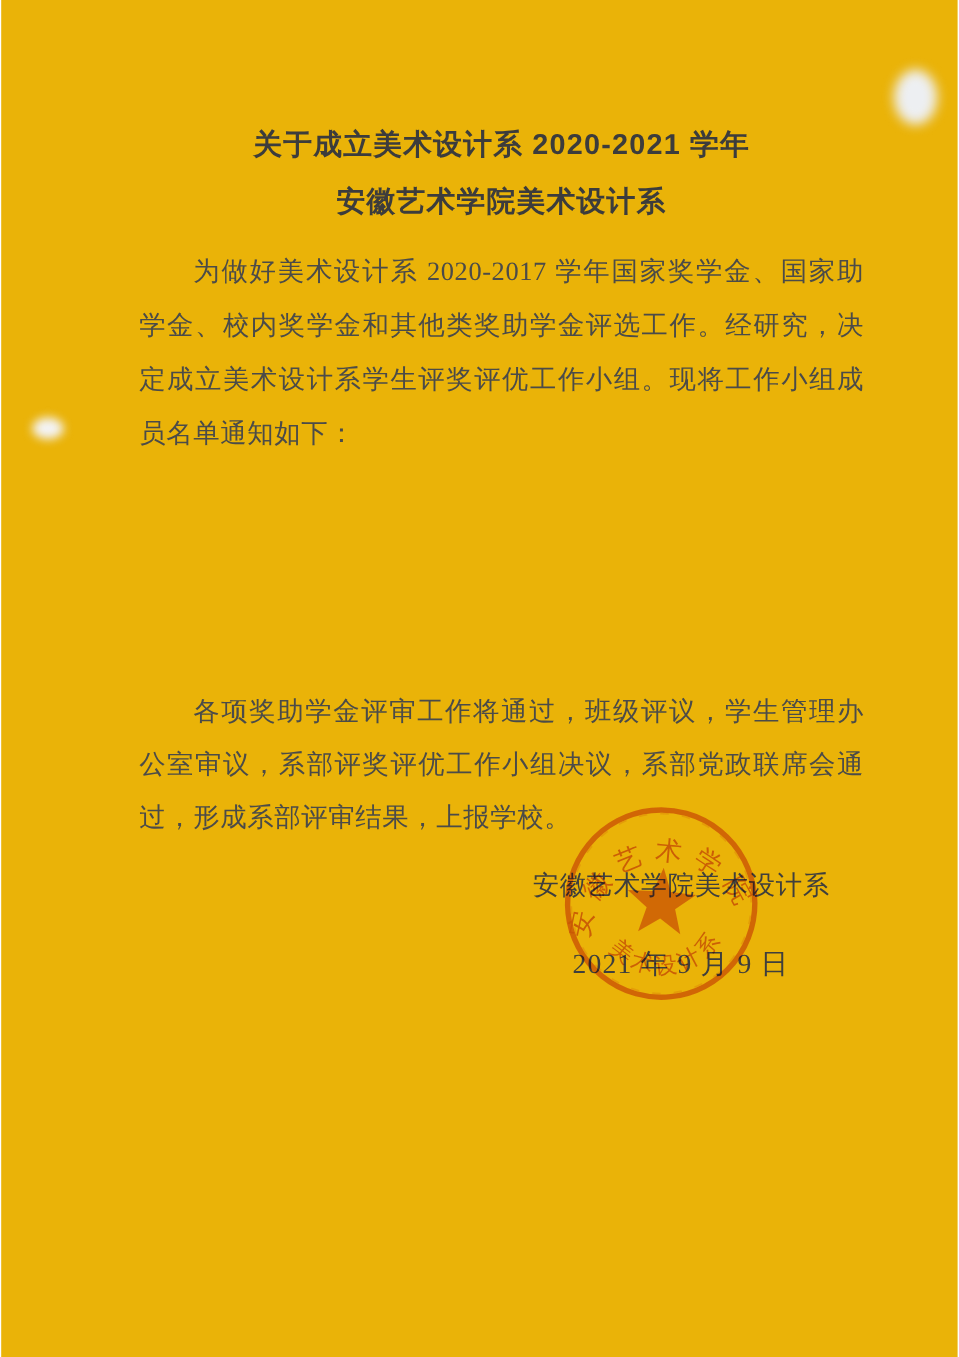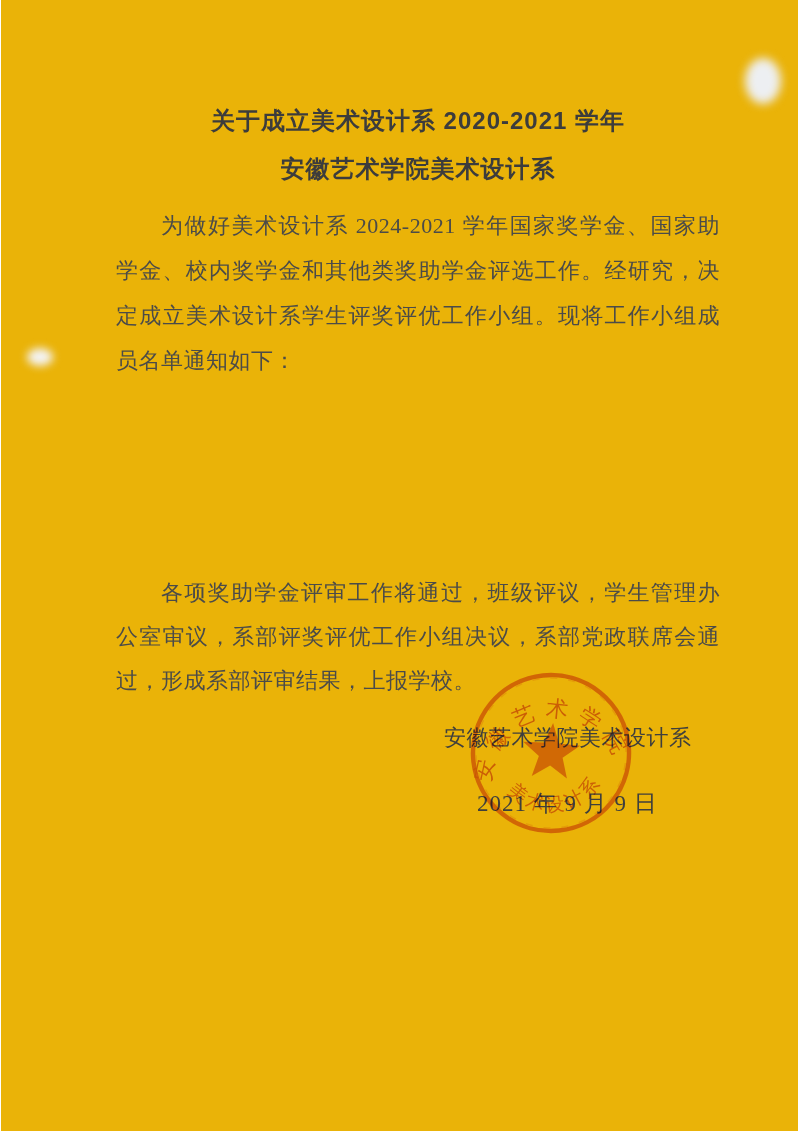--- a/index.html
+++ b/index.html
@@ -82,21 +82,21 @@
 </style>
 </head>
 <body>
 
 <div class="page">
 
   <div class="title-line" style="top:106px">关于成立美术设计系 2020-2021 学年</div>
 
   <div class="title-line" style="top:154px">安徽艺术学院美术设计系</div>
 
-  <div class="para" style="top:203px">为做好美术设计系 2024-2021 学年国家奖学金、国家助学金、校内奖学金和其他类奖助学金评选工作。经研究，决定成立美术设计系学生评奖评优工作小组。现将工作小组成员名单通知如下：</div>
+  <div class="para" style="top:203px">为做好美术设计系 2020-2017 学年国家奖学金、国家助学金、校内奖学金和其他类奖助学金评选工作。经研究，决定成立美术设计系学生评奖评优工作小组。现将工作小组成员名单通知如下：</div>
 
 
 
 
   <div class="para closing" style="top:571px">各项奖助学金评审工作将通过，班级评议，学生管理办公室审议，系部评奖评优工作小组决议，系部党政联席会通过，形成系部评审结果，上报学校。</div>
 
   <div class="signature">安徽艺术学院美术设计系</div>
 
   <div class="doc-date">2021 年 9 月 9 日</div>
 

